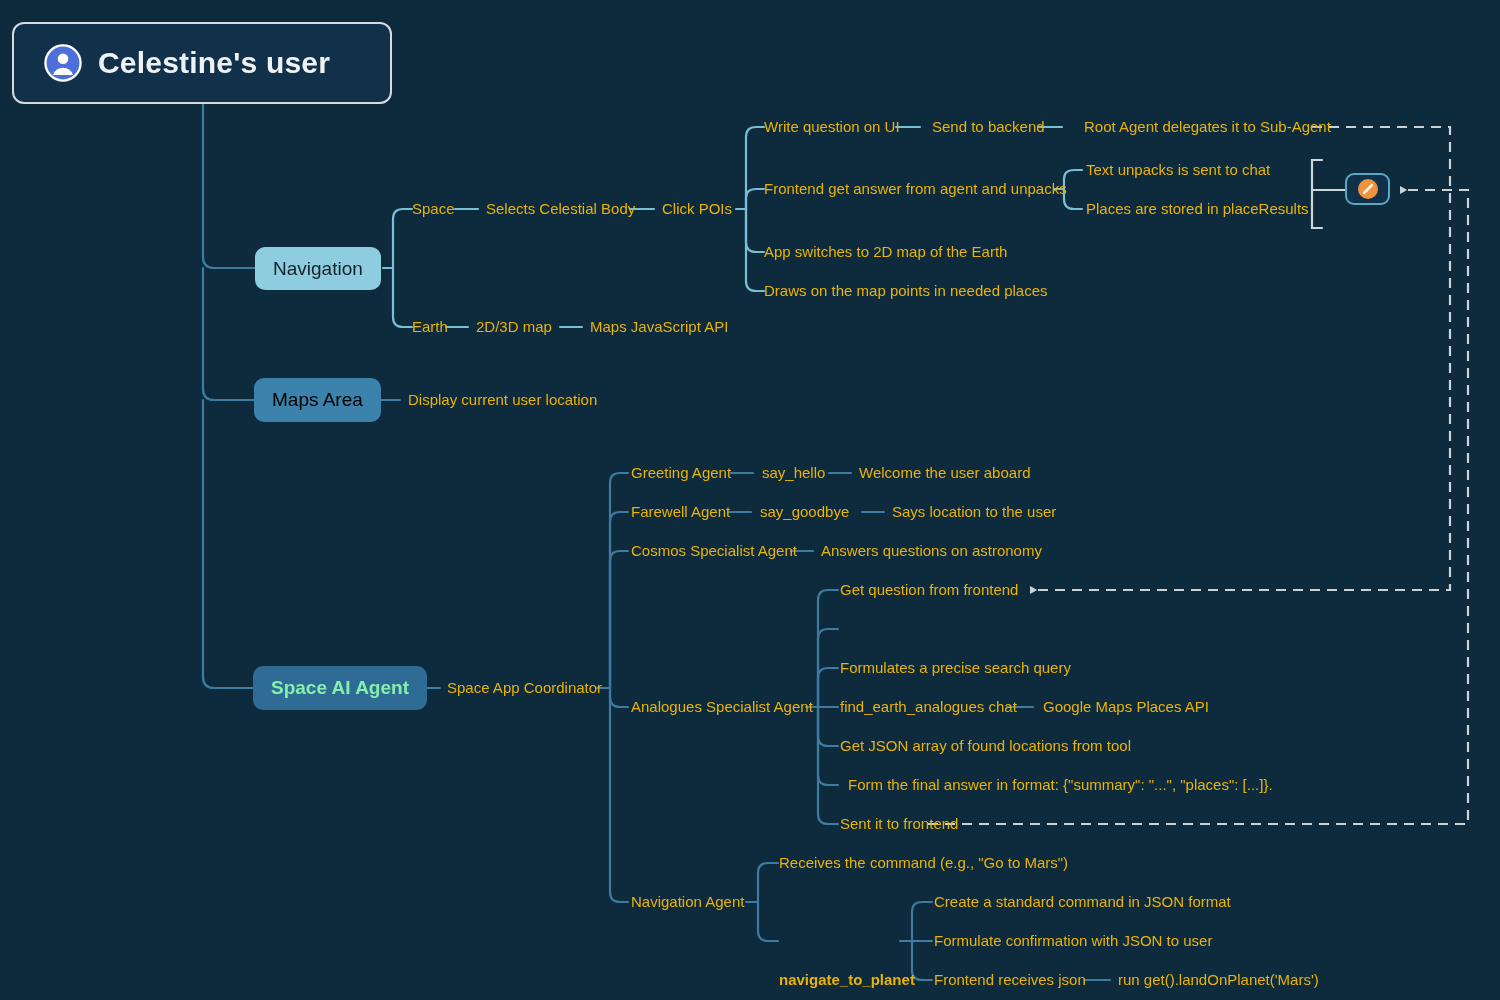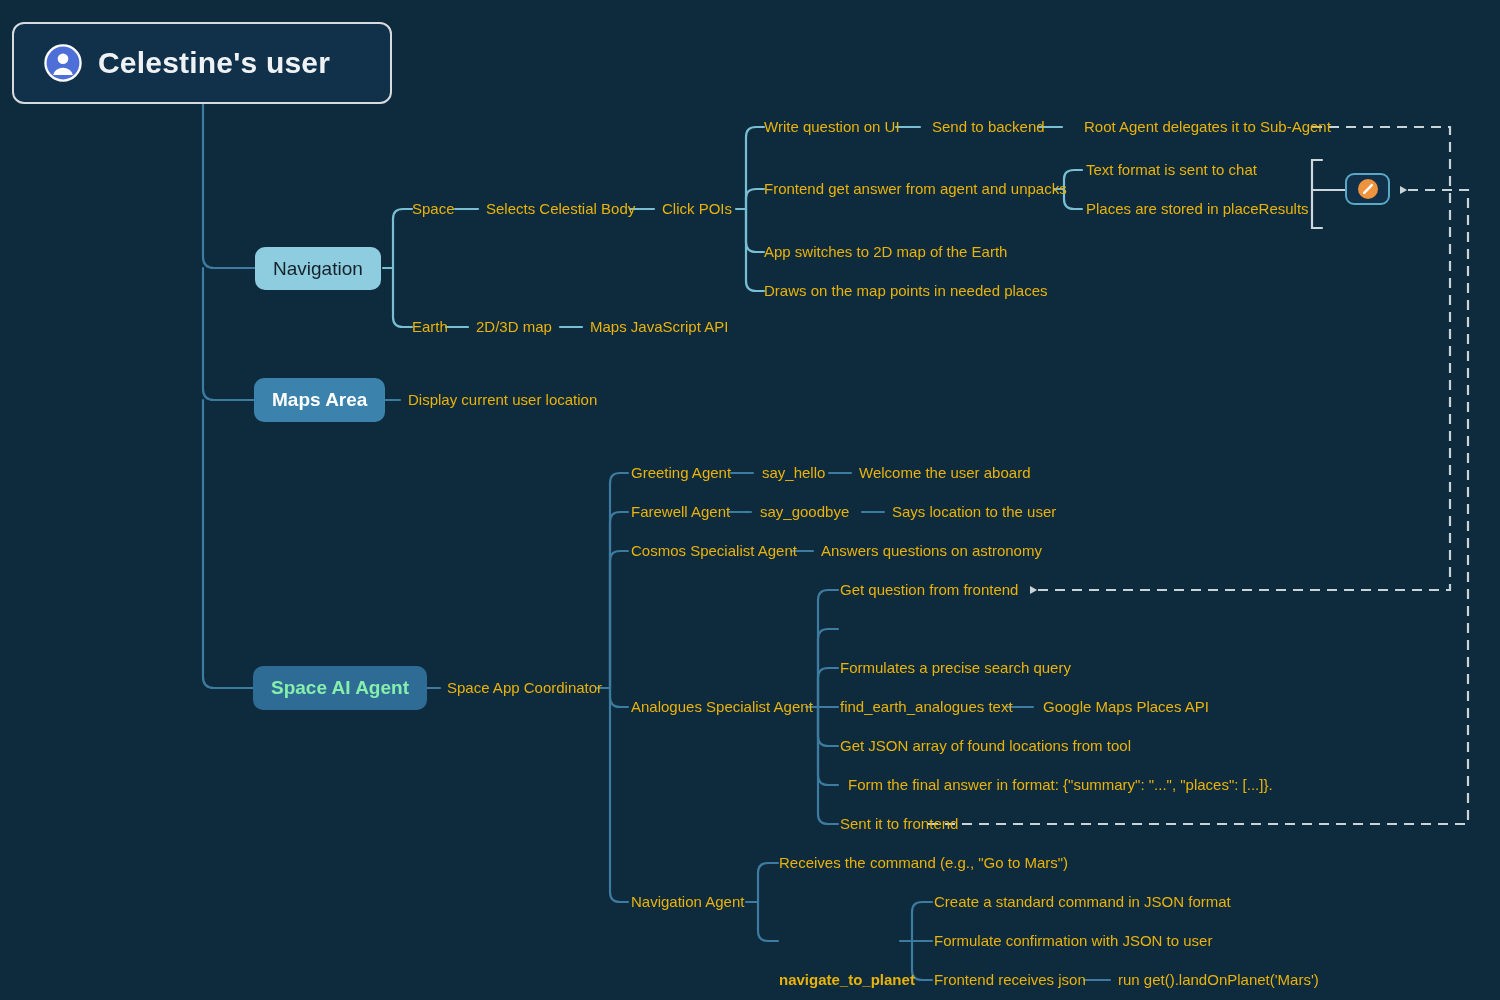--- a/index.html
+++ b/index.html
@@ -61,23 +61,23 @@
     left: 255px; top: 247px;
     height: 43px;
     background: #8ecddf;
     color: #16222b;
     font-size: 19px;
   }
   .pill-maps {
     left: 254px; top: 378px;
     height: 44px;
     background: #3b83ad;
-    color: #ffffff;
+    color: #000000;
     font-size: 19px;
-    font-weight: bold;
+    font-weight: normal;
   }
   .pill-spaceai {
     left: 253px; top: 666px;
     height: 44px;
     background: #2e6c96;
     color: #86efac;
     font-size: 19px;
     font-weight: bold;
   }
   
@@ -225,21 +225,21 @@
 
   <div class="node txt" style="left:412px; top:209px;">Space</div>
   <div class="node txt" style="left:486px; top:209px;">Selects Celestial Body</div>
   <div class="node txt" style="left:662px; top:209px;">Click POIs</div>
 
   <div class="node txt" style="left:764px; top:127px;">Write question on UI</div>
   <div class="node txt" style="left:932px; top:127px;">Send to backend</div>
   <div class="node txt" style="left:1072px; top:127px;margin-left:12px;">Root Agent delegates it to Sub-Agent</div>
 
   <div class="node txt" style="left:764px; top:189px;">Frontend get answer from agent and unpacks</div>
-  <div class="node txt" style="left:1086px; top:170px;">Text format is sent to chat</div>
+  <div class="node txt" style="left:1086px; top:170px;">Text unpacks is sent to chat</div>
   <div class="node txt" style="left:1086px; top:209px;">Places are stored in placeResults</div>
 
   <div class="node txt" style="left:764px; top:252px;">App switches to 2D map of the Earth</div>
   <div class="node txt" style="left:764px; top:291px;">Draws on the map points in needed places</div>
 
   <div class="node txt" style="left:412px; top:327px;">Earth</div>
   <div class="node txt" style="left:476px; top:327px;">2D/3D map</div>
   <div class="node txt" style="left:590px; top:327px;">Maps JavaScript API</div>
 
   <div class="node txt" style="left:408px; top:400px;">Display current user location</div>
@@ -254,21 +254,21 @@
   <div class="node txt" style="left:760px; top:512px;">say_goodbye</div>
   <div class="node txt" style="left:892px; top:512px;">Says location to the user</div>
 
   <div class="node txt" style="left:631px; top:551px;">Cosmos Specialist Agent</div>
   <div class="node txt" style="left:821px; top:551px;">Answers questions on astronomy</div>
 
   <div class="node txt" style="left:631px; top:707px;">Analogues Specialist Agent</div>
 
   <div class="node txt" style="left:840px; top:590px;">Get question from frontend</div>
   <div class="node txt" style="left:840px; top:668px;">Formulates a precise search query</div>
-  <div class="node txt" style="left:840px; top:707px;">find_earth_analogues text</div>
+  <div class="node txt" style="left:840px; top:707px;">find_earth_analogues chat</div>
   <div class="node txt" style="left:1043px; top:707px;">Google Maps Places API</div>
   <div class="node txt" style="left:840px; top:746px;">Get JSON array of found locations from tool</div>
   <div class="node txt" style="left:840px; top:785px;margin-left:8px;">Form the final answer in format: {"summary": "...", "places": [...]}.</div>
   <div class="node txt" style="left:840px; top:824px;">Sent it to frontend</div>
 
   <div class="node txt" style="left:631px; top:902px;">Navigation Agent</div>
   <div class="node txt" style="left:779px; top:863px;">Receives the command (e.g., "Go to Mars")</div>
   <div class="node txt" style="left:779px; top:980px;font-weight:bold;">navigate_to_planet</div>
   <div class="node txt" style="left:934px; top:902px;">Create a standard command in JSON format</div>
   <div class="node txt" style="left:934px; top:941px;">Formulate confirmation with JSON to user</div>

